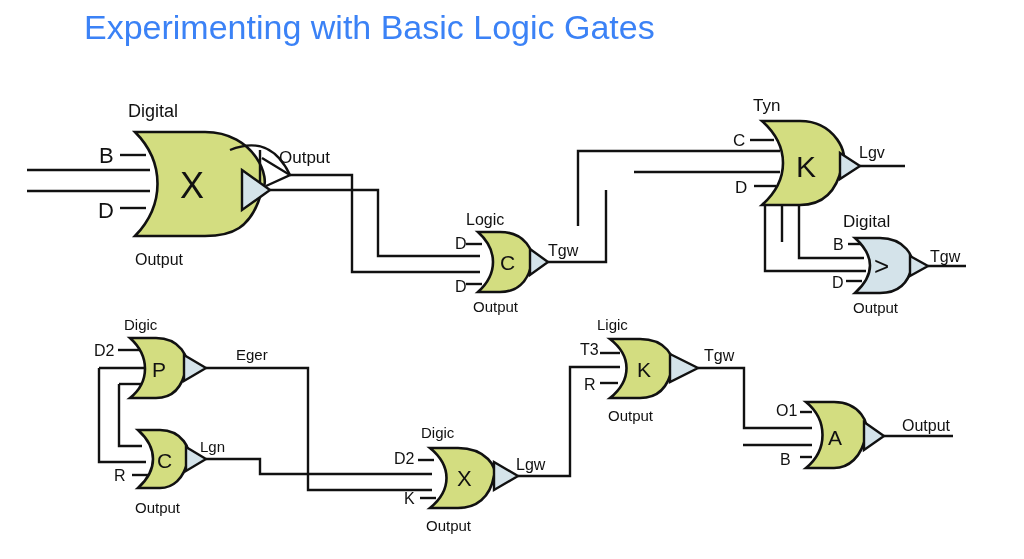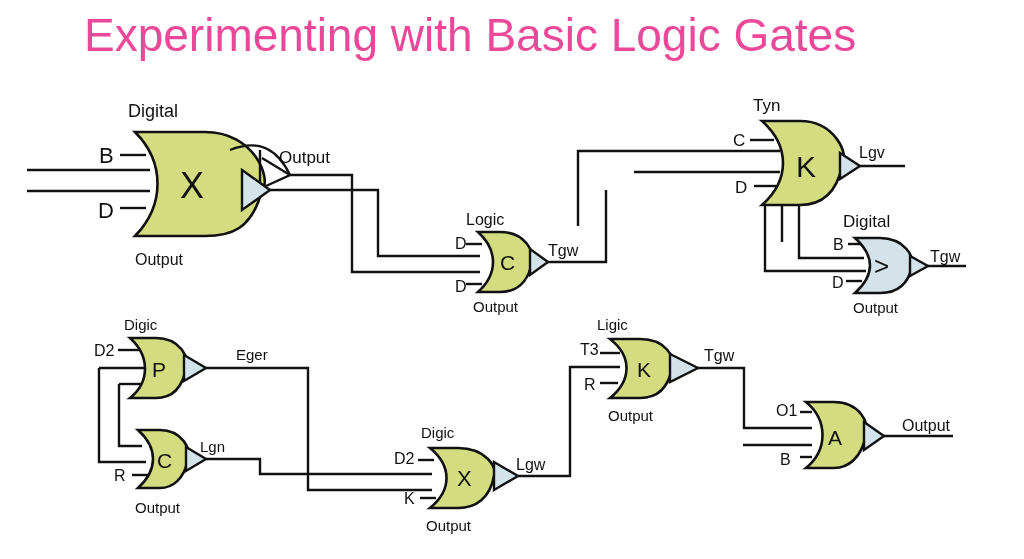--- a/index.html
+++ b/index.html
@@ -1,17 +1,17 @@
 <!DOCTYPE html>
 <html><head>
 <meta charset="utf-8">
 <style>
   html,body{margin:0;padding:0;background:#ffffff;}
   body{width:1024px;height:559px;overflow:hidden;position:relative;font-family:"Liberation Sans",sans-serif;}
-  #title{position:absolute;left:84px;top:8px;font-size:46px;color:#ec4899;white-space:nowrap;letter-spacing:0px;}
+  #title{position:absolute;left:84px;top:8px;font-size:34px;color:#3b82f6;white-space:nowrap;letter-spacing:0px;}
   svg{position:absolute;left:0;top:0;}
   .wire{fill:none;stroke:#111;stroke-width:2.4;}
   .gate{fill:#d3dd80;stroke:#111;stroke-width:2.6;}
   .gate.blue{fill:#d4e3ea;}
   .bubble{fill:#d4e3ea;stroke:#111;stroke-width:2.4;}
   .lbl{font-family:"Liberation Sans",sans-serif;fill:#111;}
 </style>
 </head>
 <body>
 

